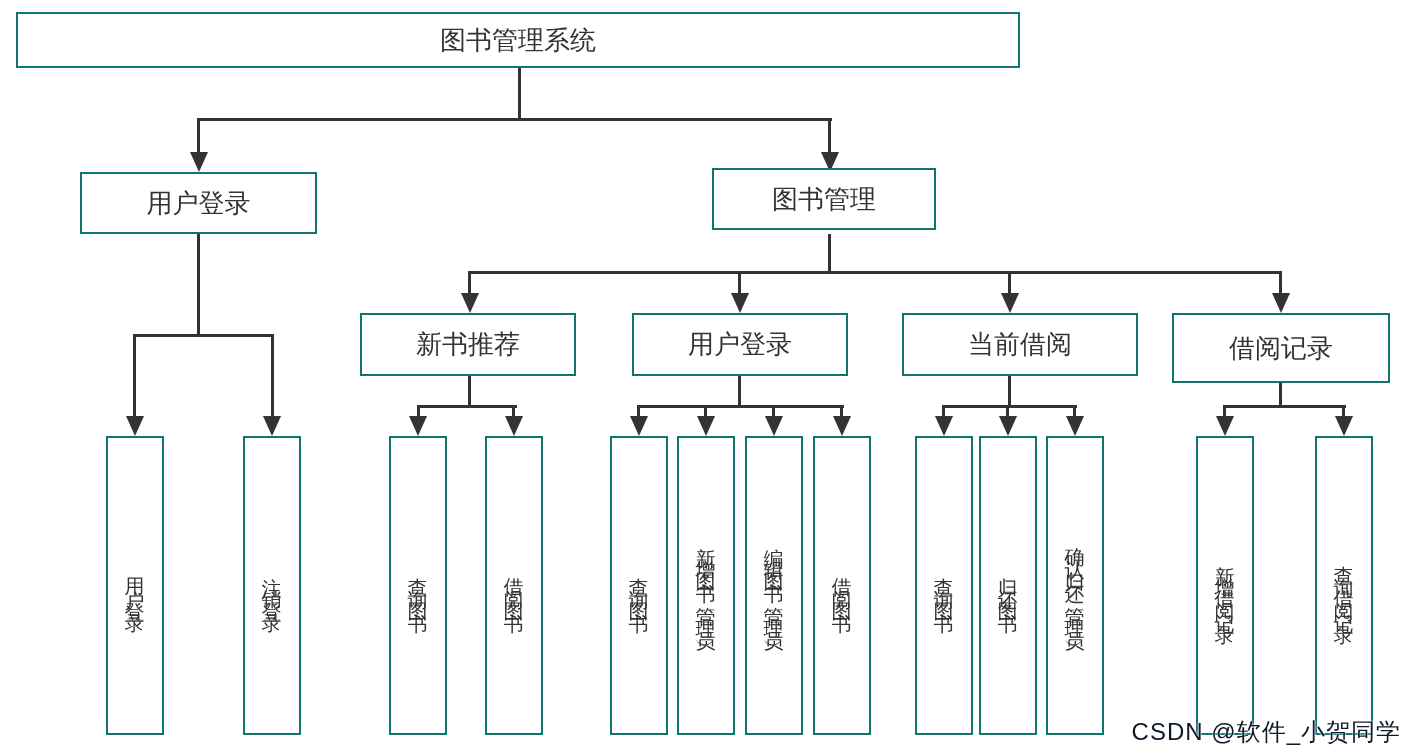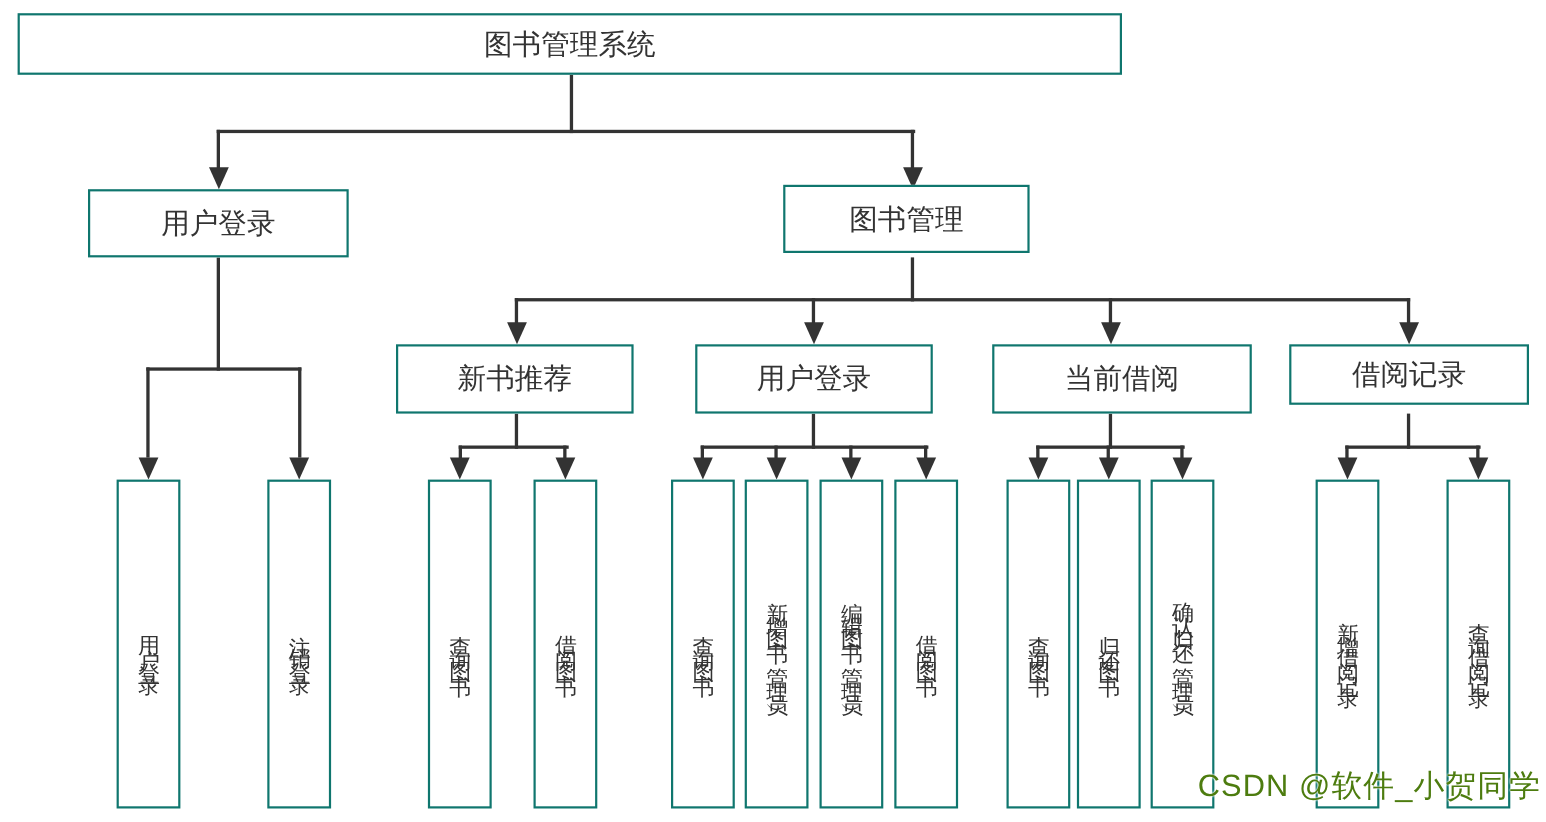--- a/index.html
+++ b/index.html
@@ -18,22 +18,22 @@
     writing-mode:vertical-rl; text-orientation:mixed;
     font-size:20px; letter-spacing:12px; line-height:1; color:#333333;
   }
   .line  { position:absolute; background:#333333; }
   .arrowhead {
     position:absolute; width:0; height:0;
     border-left:9px solid transparent; border-right:9px solid transparent;
     border-top:20px solid #333333;
   }
   .watermark {
-    position:absolute; top:696px; right:4px; z-index:10;
-    font-size:28px; letter-spacing:1px; color:#4d7c0f;
+    position:absolute; top:716px; right:4px; z-index:10;
+    font-size:24px; letter-spacing:1px; color:#0f172a;
     text-shadow:0 0 2px #ffffff, 0 0 2px #ffffff;
     white-space:nowrap;
   }
 </style>
 </head>
 <body>
 
 <div class="canvas">
 
   <div class="line" style="left:518px;top:68px;width:3px;height:53px"></div>
@@ -108,21 +108,21 @@
 
   <div class="box" style="left:360px;top:313px;width:216px;height:63px">
     <span class="hlabel">新书推荐</span>
   </div>
   <div class="box" style="left:632px;top:313px;width:216px;height:63px">
     <span class="hlabel">用户登录</span>
   </div>
   <div class="box" style="left:902px;top:313px;width:236px;height:63px">
     <span class="hlabel">当前借阅</span>
   </div>
-  <div class="box" style="left:1172px;top:313px;width:218px;height:55px">
+  <div class="box" style="left:1172px;top:313px;width:218px;height:70px">
     <span class="hlabel">借阅记录</span>
   </div>
 
   <div class="box leafbox" style="left:106px">
     <span class="vtext">用户登录</span>
   </div>
   <div class="box leafbox" style="left:243px">
     <span class="vtext">注销登录</span>
   </div>
 

